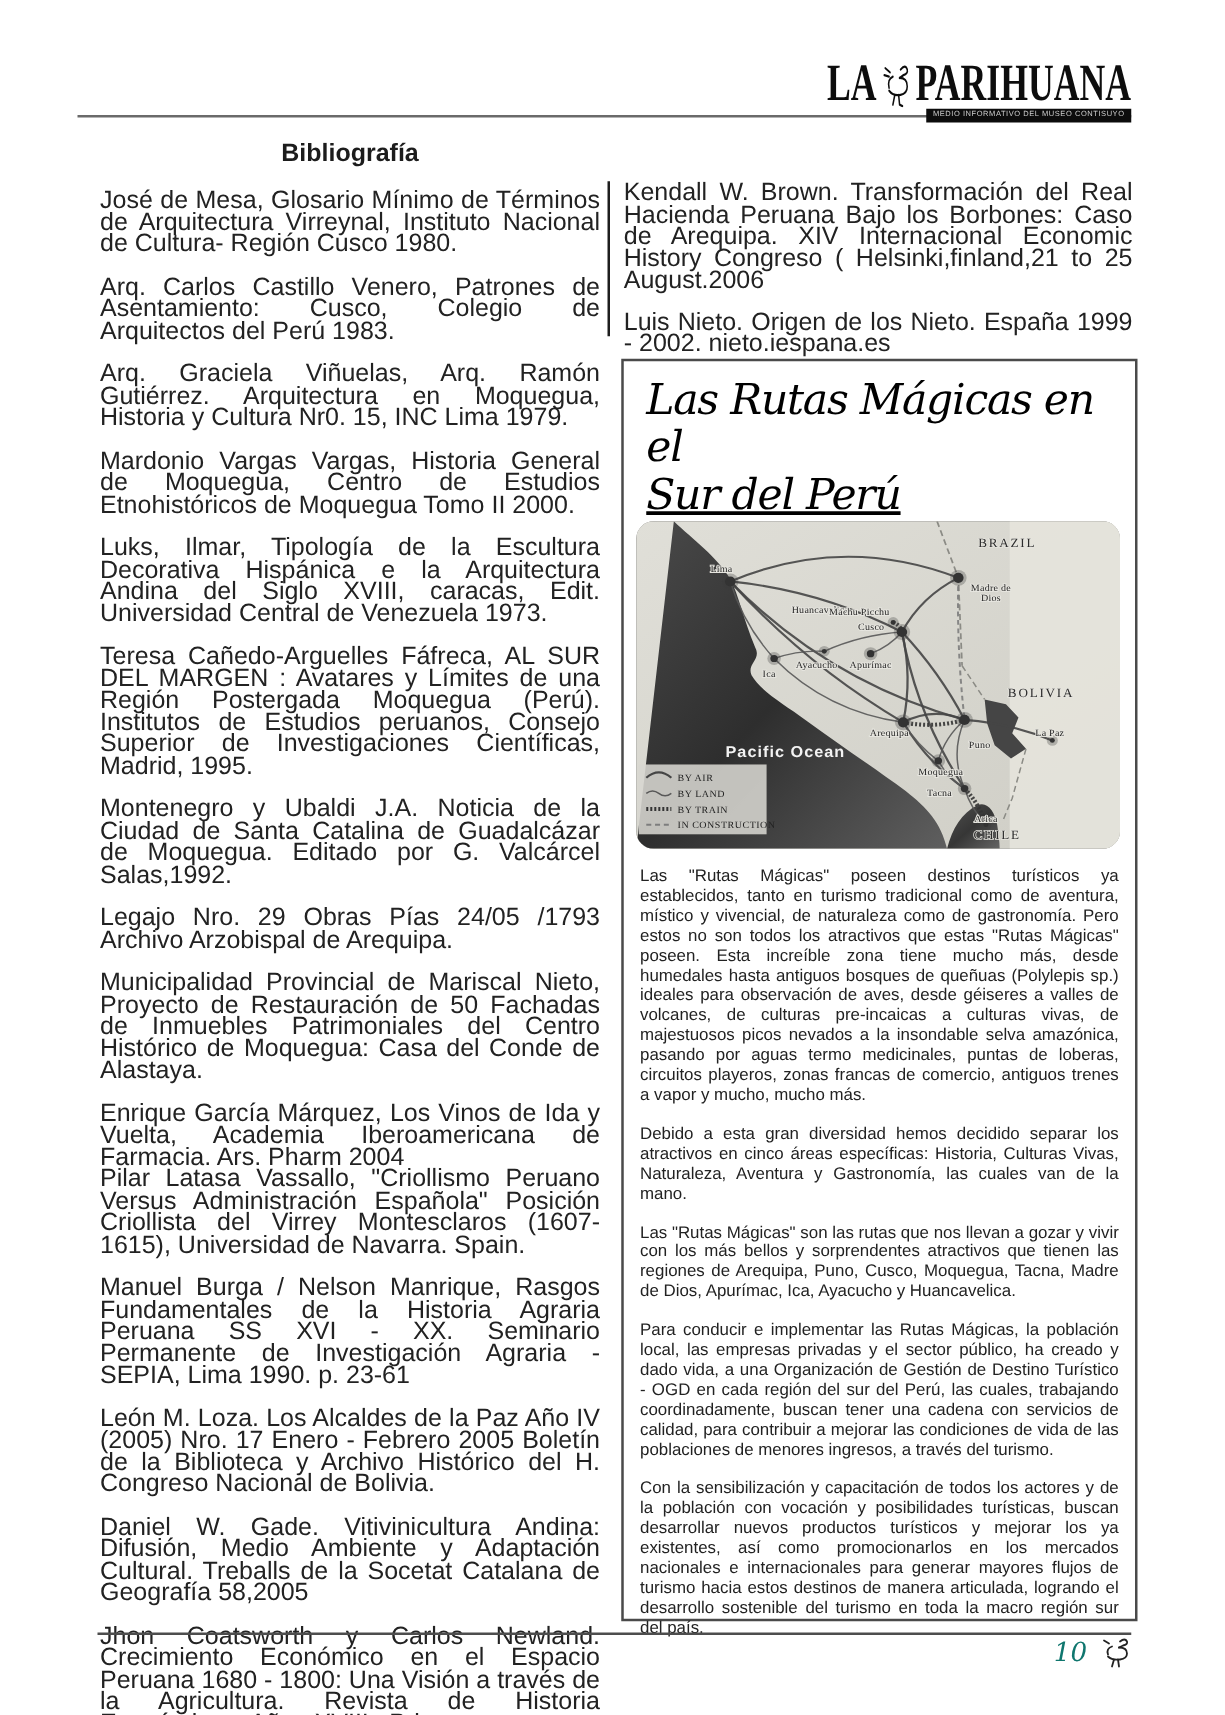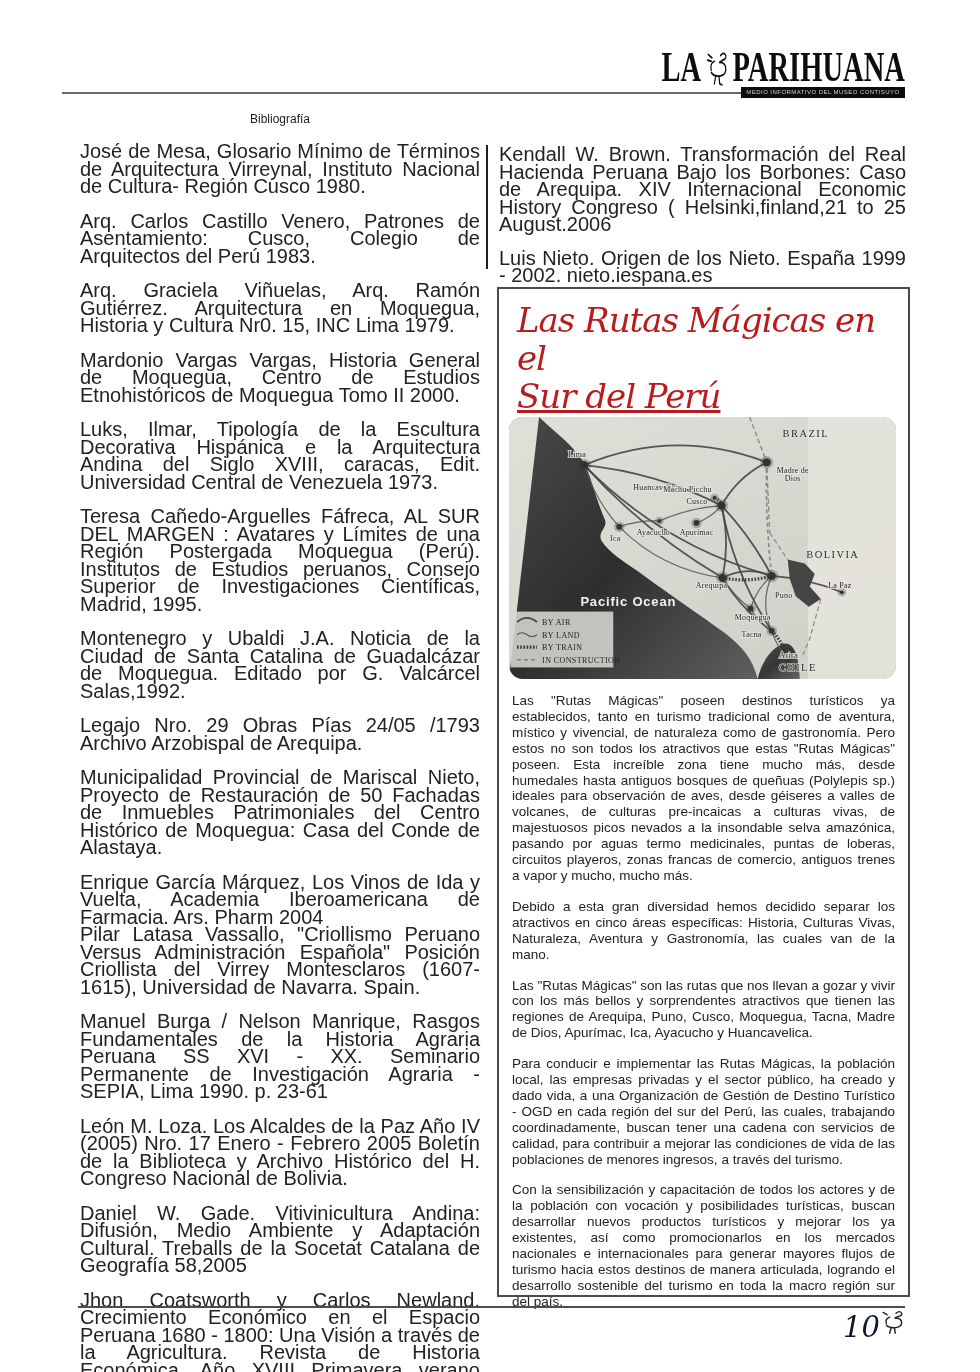--- a/index.html
+++ b/index.html
@@ -10,45 +10,45 @@
   .masthead{position:absolute;top:50px;right:75px;display:flex;align-items:flex-end;gap:5px;
             font-family:"Liberation Serif",serif;font-weight:bold;font-size:42px;line-height:0.82;
             color:#0d0d0d;transform:scaleX(0.68);transform-origin:100% 100%;white-space:nowrap;}
   .masthead .bird{width:34px;height:36px;margin:0 1px -2px 1px;}
   .masthead-bar{position:absolute;top:87px;right:75px;width:164px;height:11px;background:#0c0c0c;
                 color:#cfcfcf;font-size:6px;letter-spacing:.45px;text-align:center;line-height:11px;
                 font-family:"Liberation Sans",sans-serif;}
 
   
   .col-left{position:absolute;left:80px;top:112px;width:400px;}
-  .bib-head{font-size:12px;font-weight:normal;text-align:center;margin:0 0 17px 0;}
+  .bib-head{font-size:20px;font-weight:bold;text-align:center;margin:0 0 17px 0;}
   p.bib{font-size:20px;line-height:17.5px;margin:0 0 17px 0;text-align:justify;white-space:pre-line;color:#222;}
 
   
   .col-divider{position:absolute;left:486px;top:145px;width:2px;height:124px;background:#1e1e1e;}
   .col-right-top{position:absolute;left:499px;top:146px;width:407px;}
   .col-right-top p.bib{margin-bottom:16px;}
 
   
   .article-box{position:absolute;left:497px;top:287px;width:409px;height:1006px;border:2px solid #4a4a4a;background:#fff;}
-  .art-title{font-family:"DejaVu Serif","Liberation Serif",serif;font-style:italic;color:#b91c1c;
+  .art-title{font-family:"DejaVu Serif","Liberation Serif",serif;font-style:italic;color:#000000;
              font-size:34px;letter-spacing:-1px;line-height:1.12;padding:12px 26px 0 18px;}
   .art-title .l2{display:block;padding-right:24px;text-decoration:underline;}
   .art-byline{font-family:"DejaVu Serif","Liberation Serif",serif;font-style:italic;font-weight:bold;
               font-size:13.5px;text-align:right;padding:3px 30px 0 0;color:#111;}
   .map-wrap{position:absolute;left:10px;top:128px;width:387px;height:262px;border-radius:14px;overflow:hidden;
             background:#d9d8d2;box-shadow:inset 0 0 20px rgba(0,0,0,.45), inset 0 0 4px rgba(0,0,0,.3);}
   .map-wrap svg{display:block;width:100%;height:100%;}
   .article-text{position:absolute;left:13px;top:404px;width:383px;}
   p.art{font-size:13.5px;line-height:15.9px;margin:0 0 15px 0;text-align:justify;color:#222;}
 
   
   .footer-rule{position:absolute;left:78px;top:1306px;width:827px;height:2px;background:#4d4d4d;}
   .page-num{position:absolute;left:843px;top:1310px;font-family:"DejaVu Serif","Liberation Serif",serif;
-            font-style:italic;font-size:29px;color:#0f172a;}
+            font-style:italic;font-size:21px;color:#0f766e;}
   .footer-bird{position:absolute;left:880px;top:1308px;width:24px;height:28px;}
 
   
   text{font-family:"Liberation Serif",serif;}
   .city-lbl{font-size:8px;fill:#1f1f1f;paint-order:stroke;stroke:#e6e5df;stroke-width:1.6px;letter-spacing:.2px;}
   .country-lbl{font-size:10.5px;fill:#2c2c2c;letter-spacing:1.4px;paint-order:stroke;stroke:#e6e5df;stroke-width:1.2px;}
   .ocean-lbl{font-family:"Liberation Sans",sans-serif;font-weight:bold;font-size:13px;fill:#f2f2f2;letter-spacing:.8px;}
   .legend-lbl{font-size:8px;fill:#222;letter-spacing:.4px;}
 </style>
 </head>

